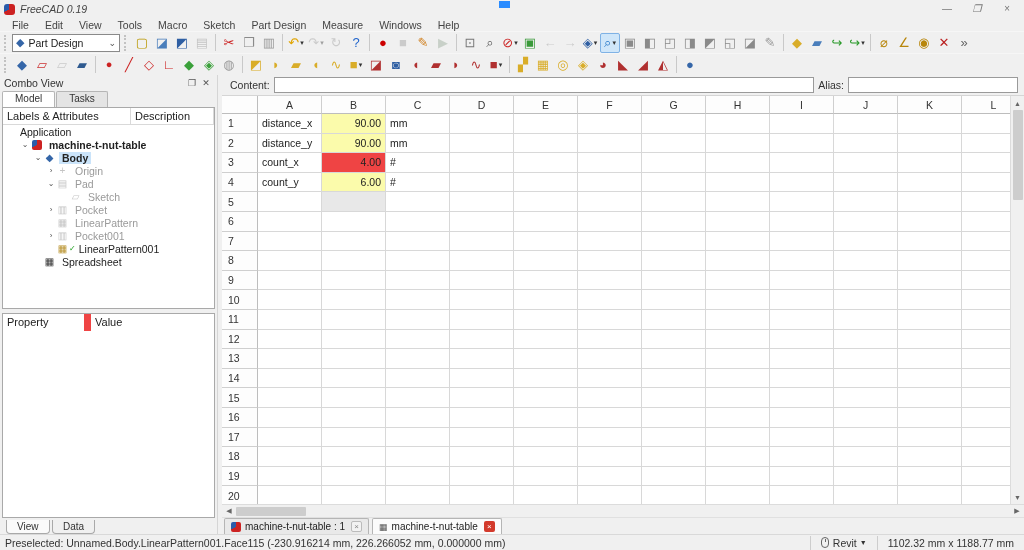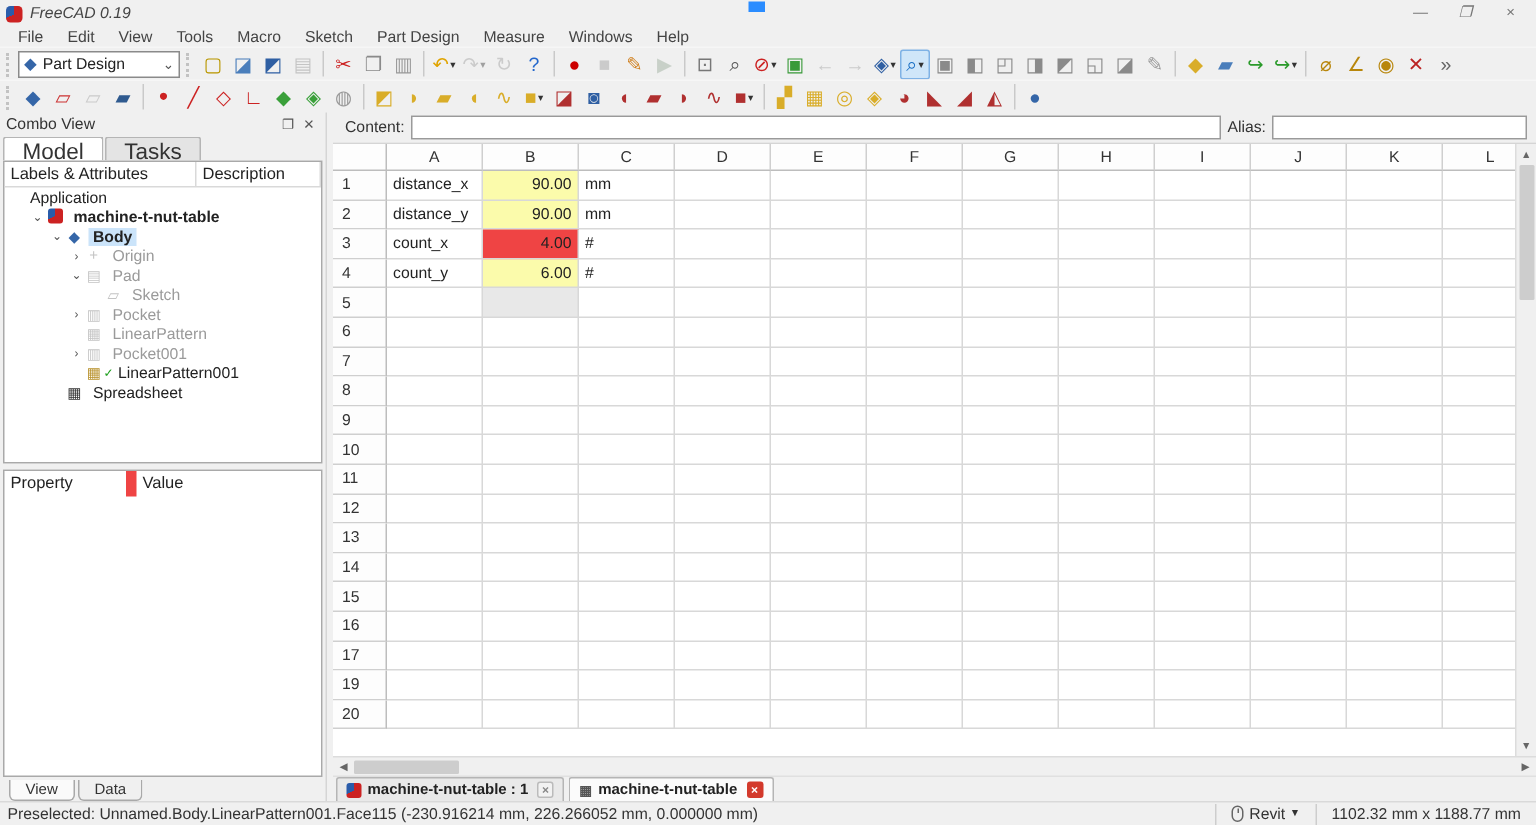--- a/index.html
+++ b/index.html
@@ -39,21 +39,21 @@
   .main { flex:1; display:flex; min-height:0; }
   .left-panel { width:218px; flex:0 0 218px; display:flex; flex-direction:column; background:#f0f0f0; border-right:1px solid #d5d5d5; }
   .splitter { width:4px; flex:0 0 4px; background:#f0f0f0; }
   .right-pane { flex:1; display:flex; flex-direction:column; min-width:0; }
 
   
   .cv-title { height:16px; display:flex; align-items:center; padding:0 4px; font-size:10.5px; color:#333; }
   .cv-title .t { flex:1; }
   .cv-title .ic { width:14px; text-align:center; color:#555; font-size:9px; }
   .cv-tabs { height:16px; display:flex; padding-left:2px; }
-  .cv-tab { padding:1px 12px; font-size:15px; border:1px solid #b5b5b5; border-bottom:none; background:#e4e4e4; color:#333; margin-right:1px; border-radius:2px 2px 0 0;}
+  .cv-tab { padding:1px 12px; font-size:10px; border:1px solid #b5b5b5; border-bottom:none; background:#e4e4e4; color:#333; margin-right:1px; border-radius:2px 2px 0 0;}
   .cv-tab.active { background:#fff; font-weight:normal; }
   .tree-box { height:202px; background:#fff; border:1px solid #a9a9a9; margin:0 2px; overflow:hidden; display:flex; flex-direction:column;}
   .tree-hdr { display:flex; height:17px; border-bottom:1px solid #d9d9d9; flex:0 0 auto;align-items:flex-end;}
   .tree-hdr .c1 { width:128px; padding:2px 4px; border-right:1px solid #d9d9d9; }
   .tree-hdr .c2 { flex:1; padding:2px 4px; border-right:1px solid #d9d9d9;}
   .tree-row { height:13px; display:flex; align-items:center; font-size:10.5px; white-space:nowrap; }
   .tree-row .chev { width:10px; font-size:8px; color:#555; text-align:center; flex:0 0 auto;}
   .tree-row .ticon { width:13px; text-align:center; font-size:10px; margin-right:3px; flex:0 0 auto;}
   .tree-row .tlabel { padding:0 3px; }
   .tree-row .tlabel.sel { background:#cbe4fa; }
@@ -93,21 +93,21 @@
   .vscroll .arr { height:14px; width:14px; display:flex; align-items:center; justify-content:center; font-size:7px; color:#666; }
   .vscroll .thumb { width:10px; height:90px; background:#cdcdcd; border-radius:1px; }
   .vscroll .sp { flex:1; }
   .hscroll { height:13px; display:flex; align-items:center; background:#f0f0f0; border-top:1px solid #dcdcdc; flex:0 0 auto;}
   .hscroll .arr { width:14px; text-align:center; font-size:7px; color:#666; }
   .hscroll .thumb { width:70px; height:9px; background:#cdcdcd; border-radius:1px; }
   .hscroll .sp { flex:1; }
 
   
   .mdi-bar { height:17px; display:flex; align-items:flex-end; padding-left:2px; background:#f0f0f0; flex:0 0 auto; border-top:1px solid #e0e0e0;}
-  .mdi-tab { height:16px; display:flex; align-items:center; padding:0 6px; margin-right:3px; border:1px solid #b5b5b5; border-bottom:none; background:#e9e9e9; border-radius:2px 2px 0 0; font-size:10px; color:#222;font-weight:bold;}
+  .mdi-tab { height:16px; display:flex; align-items:center; padding:0 6px; margin-right:3px; border:1px solid #b5b5b5; border-bottom:none; background:#e9e9e9; border-radius:2px 2px 0 0; font-size:10px; color:#222;}
   .mdi-tab.active { background:#fbfbfb; }
   .mdi-tab .ticon { margin-right:4px; font-size:9px; }
   .mdi-close { width:11px; height:11px; margin-left:6px; display:flex; align-items:center; justify-content:center; font-size:8px; border-radius:2px; }
   .mdi-close.gray { color:#888; border:1px solid #bbb; background:#f2f2f2; }
   .mdi-close.red { color:#fff; background:#d33a2c; }
 
   
   .statusbar { height:16px; flex:0 0 auto; display:flex; align-items:center; border-top:1px solid #d9d9d9; background:#f0f0f0; font-size:10.5px; color:#333; }
   .sb-left { flex:1; padding-left:5px; white-space:nowrap; overflow:hidden; }
   .sb-sep { width:1px; height:14px; background:#cdcdcd; margin:0 6px; }
@@ -744,20 +744,35 @@
               <span class="scell data"></span>
               <span class="scell data"></span>
               <span class="scell data"></span>
               <span class="scell data"></span>
               <span class="scell data"></span>
               <span class="scell data"></span>
               <span class="scell data"></span>
             </div>
             <div class="srow">
               <span class="scell rowh">17</span>
+              <span class="scell data"></span>
+              <span class="scell data"></span>
+              <span class="scell data"></span>
+              <span class="scell data"></span>
+              <span class="scell data"></span>
+              <span class="scell data"></span>
+              <span class="scell data"></span>
+              <span class="scell data"></span>
+              <span class="scell data"></span>
+              <span class="scell data"></span>
+              <span class="scell data"></span>
+              <span class="scell data"></span>
+            </div>
+            <div class="srow">
+              <span class="scell rowh">18</span>
               <span class="scell data"></span>
               <span class="scell data"></span>
               <span class="scell data"></span>
               <span class="scell data"></span>
               <span class="scell data"></span>
               <span class="scell data"></span>
               <span class="scell data"></span>
               <span class="scell data"></span>
               <span class="scell data"></span>
               <span class="scell data"></span>

